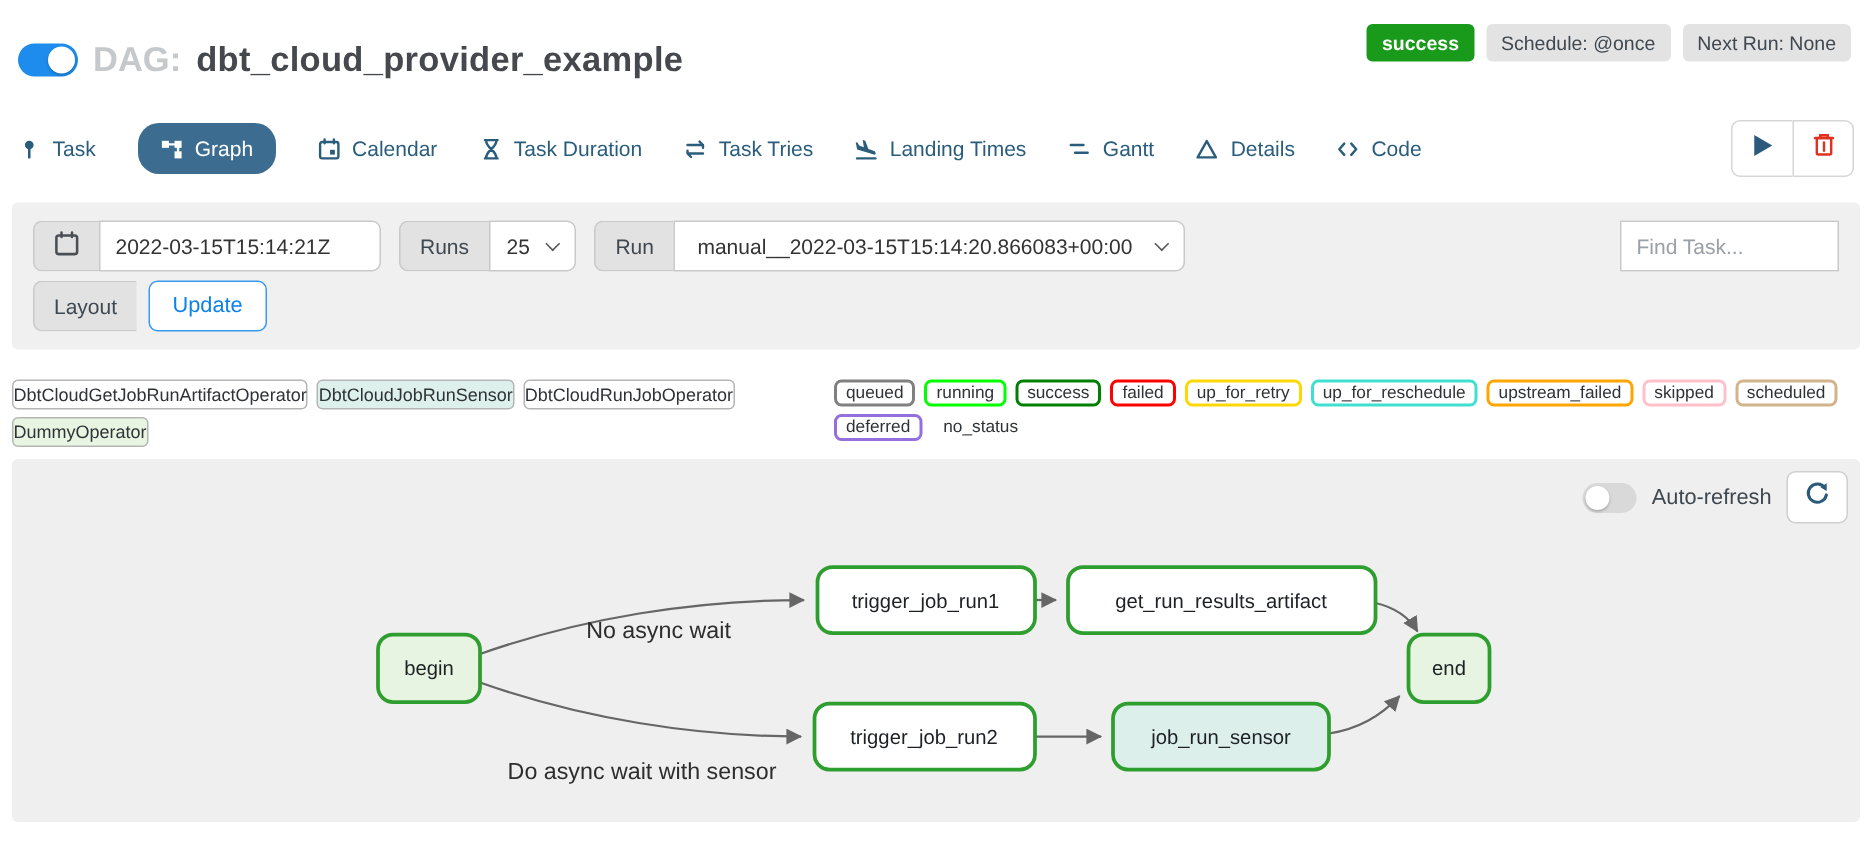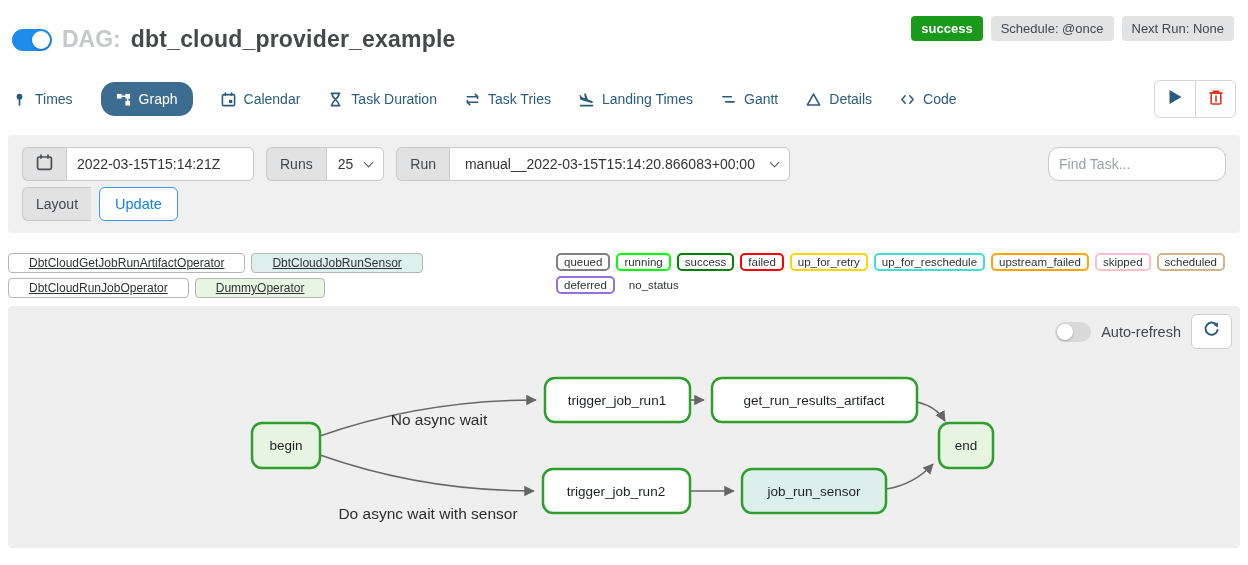--- a/index.html
+++ b/index.html
@@ -43,30 +43,30 @@
   .igroup { display:inline-flex; height:34px; }
   .igroup + .igroup { margin-left:12px; }
   .ig-label { background:#e2e2e2; border:1px solid #c9c9c9; border-right:none; border-radius:6px 0 0 6px;
               display:flex; align-items:center; padding:0 13px; font-size:14px; color:#3f4850; }
   .ig-field { background:#fff; border:1px solid #c9c9c9; border-radius:0 6px 6px 0;
               display:flex; align-items:center; padding:0 11px; font-size:14px; color:#333; cursor:pointer; }
   .chev { width:7px; height:7px; border-right:1.6px solid #555; border-bottom:1.6px solid #555;
           transform:rotate(45deg); margin-left:12px; margin-top:-4px; flex:0 0 auto; }
   .text-input { height:34px; border:1px solid #c9c9c9; border-radius:0 6px 6px 0; padding:0 10px;
                 font-size:14px; color:#333; font-family:inherit; outline:none; background:#fff; }
-  .find-task { margin-left:auto; border-radius:11px; width:178px; }
+  .find-task { margin-left:auto; border-radius:0; width:146px; }
   .find-task::placeholder { color:#9aa0a6; }
   .update-btn { margin-left:8px; height:34px; padding:0 15px; background:#fff; border:1.5px solid #359af0;
                 color:#0d82e8; font-size:14.5px; border-radius:6px; cursor:pointer; font-family:inherit; }
 
   
   .legend { display:flex; margin:20px 8px 0; align-items:flex-start; }
   .legend-ops { width:548px; display:flex; flex-wrap:wrap; gap:5px 6px; }
   .legend-states { flex:1; display:flex; flex-wrap:wrap; gap:5px 6px; align-items:center; }
-  .op-badge { border:1px solid #b5b5b5; border-radius:4px; padding:2px 20px; font-size:12px; color:#2f3337; white-space:nowrap;text-decoration:underline; }
+  .op-badge { border:1px solid #b5b5b5; border-radius:4px; padding:2px 0; font-size:12px; color:#2f3337; white-space:nowrap; }
   .state-badge { border:2px solid #888; border-radius:5px; background:#fff; padding:1px 6px; font-size:11.5px; color:#2f3337; white-space:nowrap; }
   .state-badge.plain { border-color:transparent; background:transparent; }
 
   
   .graphpanel { position:relative; margin:8px 8px 0; height:242px; background:#efefef; border-radius:4px; }
   .autorefresh { position:absolute; top:8px; right:8px; display:flex; align-items:center; gap:10px; }
   .autorefresh .label { font-size:14.5px; color:#3f4850; }
   .refresh-btn { width:41px; height:35px; background:#fff; border:1px solid #cfcfcf; border-radius:6px;
                  display:flex; align-items:center; justify-content:center; cursor:pointer; }
   .graph-svg { position:absolute; left:0; top:0; }
@@ -92,21 +92,21 @@
 </div>
 
 <div class="tabbar">
   <div class="tab">
     <span>
         <svg width="15" height="15" viewBox="0 0 16 16">
           <circle cx="8" cy="5" r="3.1" class="icon-fill"></circle>
           <rect x="7.1" y="7.5" width="1.8" height="7" class="icon-fill"></rect>
         </svg>
       </span>
-    <span>Times</span>
+    <span>Task</span>
   </div>
   <div class="tab active">
     <span>
         <svg width="15" height="15" viewBox="0 0 16 16">
           <rect x="1" y="2" width="5" height="5" class="icon-fill"></rect>
           <rect x="10" y="2" width="5" height="5" class="icon-fill"></rect>
           <rect x="10" y="9.5" width="5" height="5" class="icon-fill"></rect>
           <path d="M6,4.5 H10 M12.5,7 V9.5" class="icon-stroke"></path>
         </svg>
       </span>

